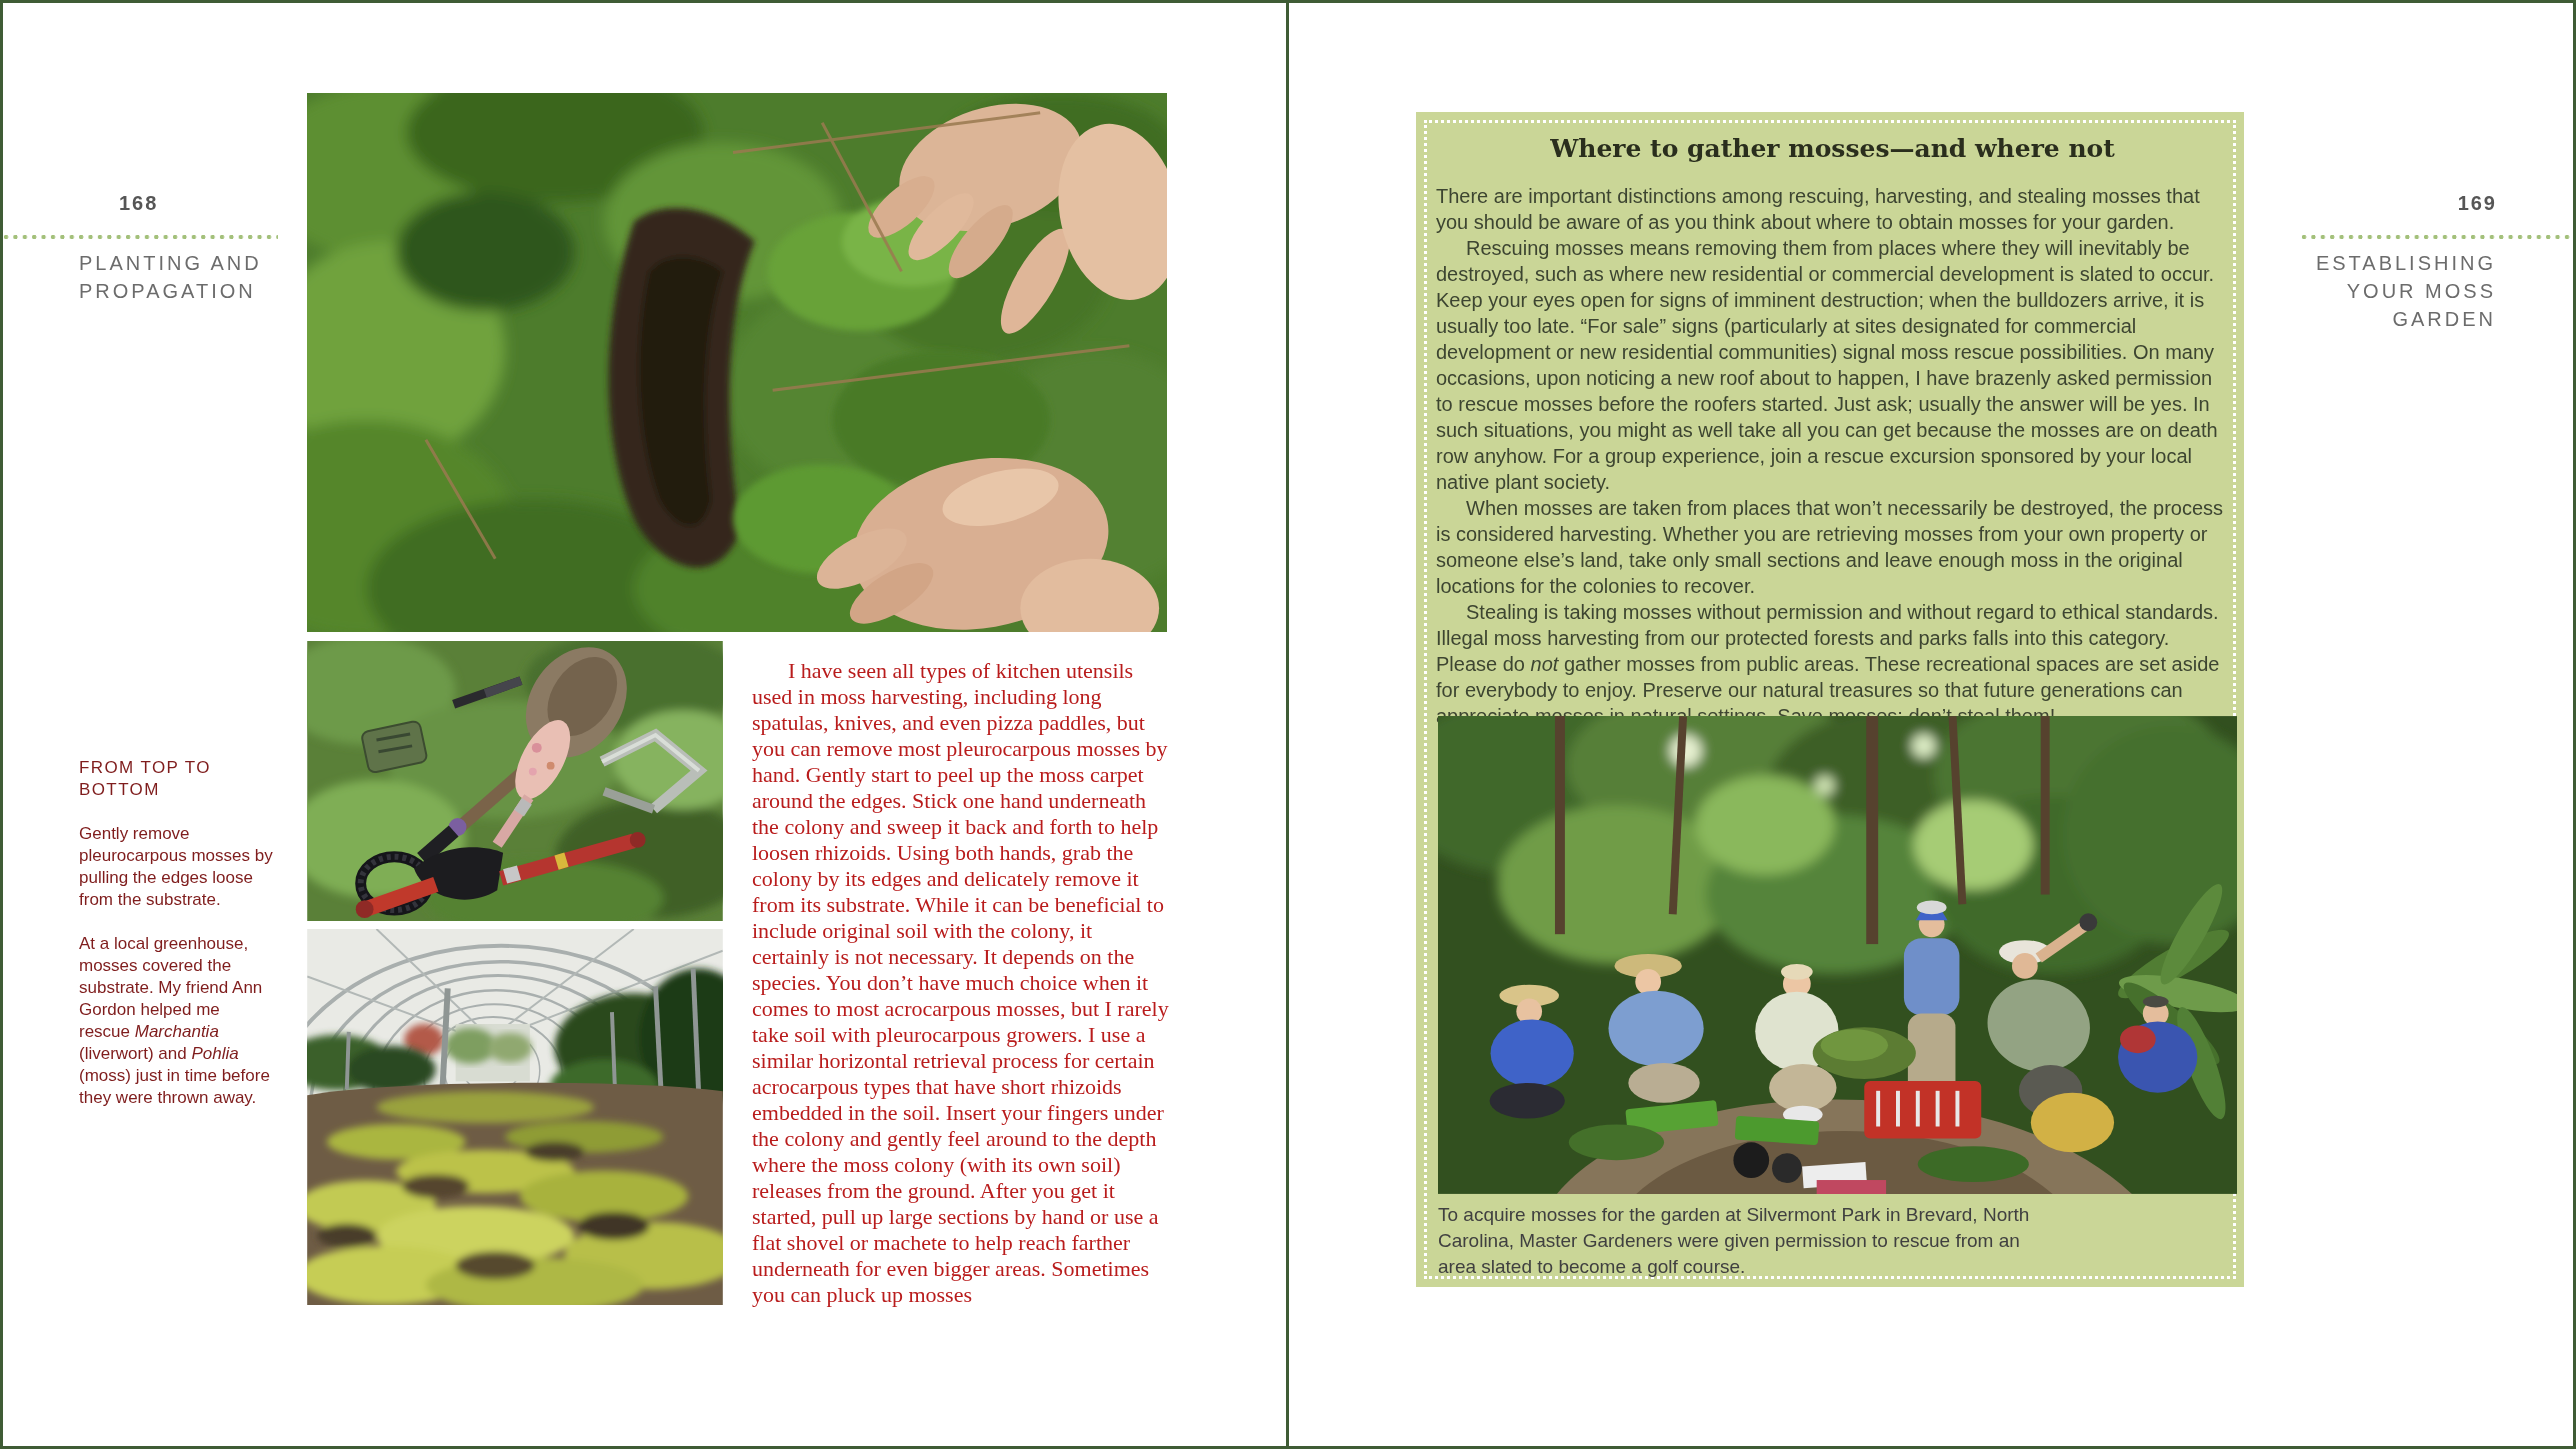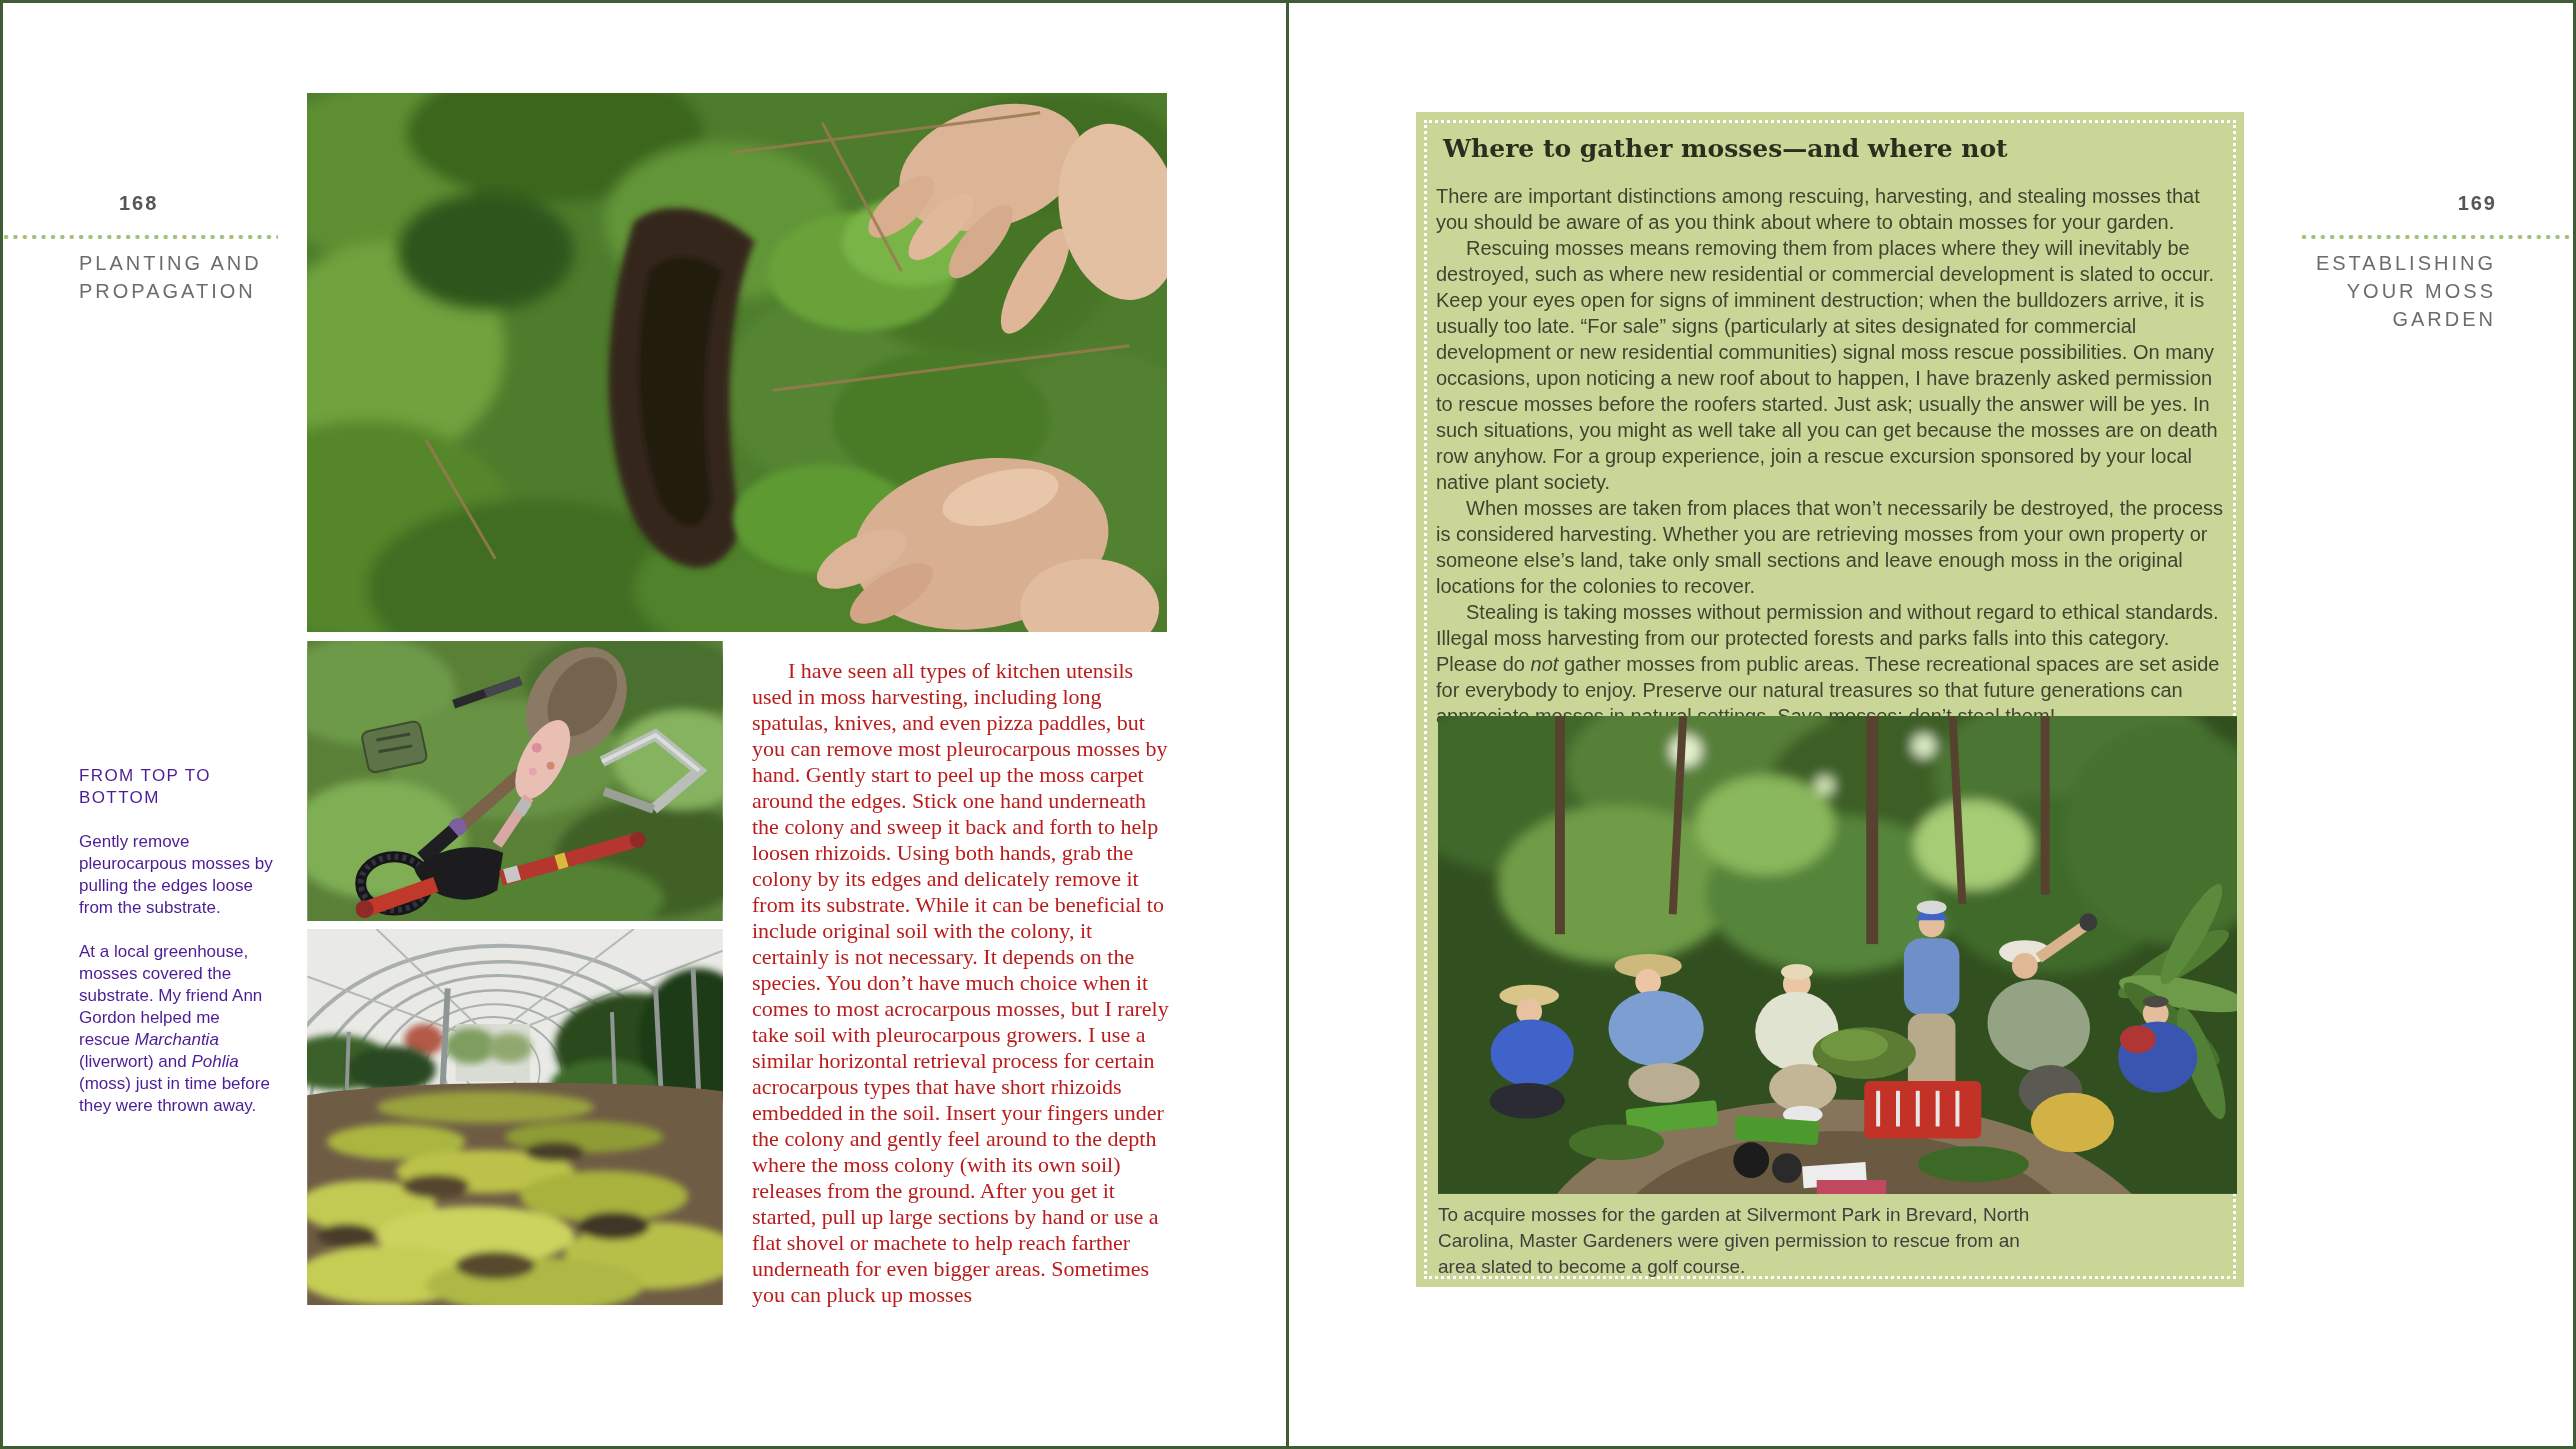--- a/index.html
+++ b/index.html
@@ -8,21 +8,21 @@
   .abs{position:absolute;}
   #spread-border{position:absolute;inset:0;border:3px solid #3f5c35;pointer-events:none;z-index:50;}
   #gutter{position:absolute;left:1286px;top:0;width:3px;height:1449px;background:#3f5c35;z-index:40;}
 
   .pagenum{font-size:20px;font-weight:bold;letter-spacing:2px;color:#565656;}
   .dots{height:6px;background-image:radial-gradient(circle 2px at 3px 3px,#a3c07a 2px,rgba(0,0,0,0) 2.4px);
         background-size:9.4px 6px;background-repeat:repeat-x;}
   .sectitle{font-size:20px;letter-spacing:3px;color:#6c6c6c;line-height:28px;}
 
   .caplabel{font-size:13px;letter-spacing:1.4px;color:#9c9c9c;margin:0 0 9px 0;}
-  .cap p{font-size:17px;line-height:22px;color:#4c1d95;margin:12px 0 22px 0;}
+  .cap p{font-size:17px;line-height:22px;color:#7f1d1d;margin:4px 0 22px 0;}
   .cap em{font-style:italic;}
 
   .serifbody{font-family:"Liberation Serif",serif;font-size:22px;line-height:26px;color:#b91c1c;
              text-align:left;}
   .serifbody p{margin:0;text-indent:36px;}
 
   .greenbox{background:#cad697;}
   .boxdotted{position:absolute;inset:8px;border:3px dotted #ffffff;pointer-events:none;}
   .boxhead{font-family:"DejaVu Serif",serif;font-weight:bold;font-size:25px;color:#2a2e1d;margin:0;}
   .boxbody{font-size:20px;line-height:26px;color:#3d4531;}
@@ -245,21 +245,21 @@
   <div class="abs dots" style="left:2301px;top:234px;width:272px;"></div>
   <div class="abs sectitle" style="left:2219px;top:249px;width:277px;text-align:right;">
     <div>ESTABLISHING</div>
     <div>YOUR MOSS</div>
     <div>GARDEN</div>
   </div>
 
   <div class="abs greenbox" style="left:1416px;top:112px;width:828px;height:1175px;">
     <div class="boxdotted"></div>
 
-    <h2 class="abs boxhead" style="left:27px;top:22px;width:793px;">Where to gather mosses—and where not</h2>
+    <h2 class="abs boxhead" style="left:20px;top:22px;width:793px;text-align:center;">Where to gather mosses—and where not</h2>
 
     <div class="abs boxbody" style="left:20px;top:71px;width:795px;">
       <p>There are important distinctions among rescuing, harvesting, and stealing mosses that you should be aware of as you think about where to obtain mosses for your garden.</p>
       <p>Rescuing mosses means removing them from places where they will inevitably be destroyed, such as where new residential or commercial development is slated to occur. Keep your eyes open for signs of imminent destruction; when the bulldozers arrive, it is usually too late. “For sale” signs (particularly at sites designated for commercial development or new residential communities) signal moss rescue possibilities. On many occasions, upon noticing a new roof about to happen, I have brazenly asked permission to rescue mosses before the roofers started. Just ask; usually the answer will be yes. In such situations, you might as well take all you can get because the mosses are on death row anyhow. For a group experience, join a rescue excursion sponsored by your local native plant society.</p>
       <p>When mosses are taken from places that won’t necessarily be destroyed, the process is considered harvesting. Whether you are retrieving mosses from your own property or someone else’s land, take only small sections and leave enough moss in the original locations for the colonies to recover.</p>
       <p>Stealing is taking mosses without permission and without regard to ethical standards. Illegal moss harvesting from our protected forests and parks falls into this category. Please do <em>not</em> gather mosses from public areas. These recreational spaces are set aside for everybody to enjoy. Preserve our natural treasures so that future generations can appreciate mosses in natural settings. Save mosses; don’t steal them!</p>
     </div>
 
     <svg class="abs photo" style="left:22px;top:604px;" width="799" height="478" viewBox="0 0 806 482" role="img">
       <defs>

